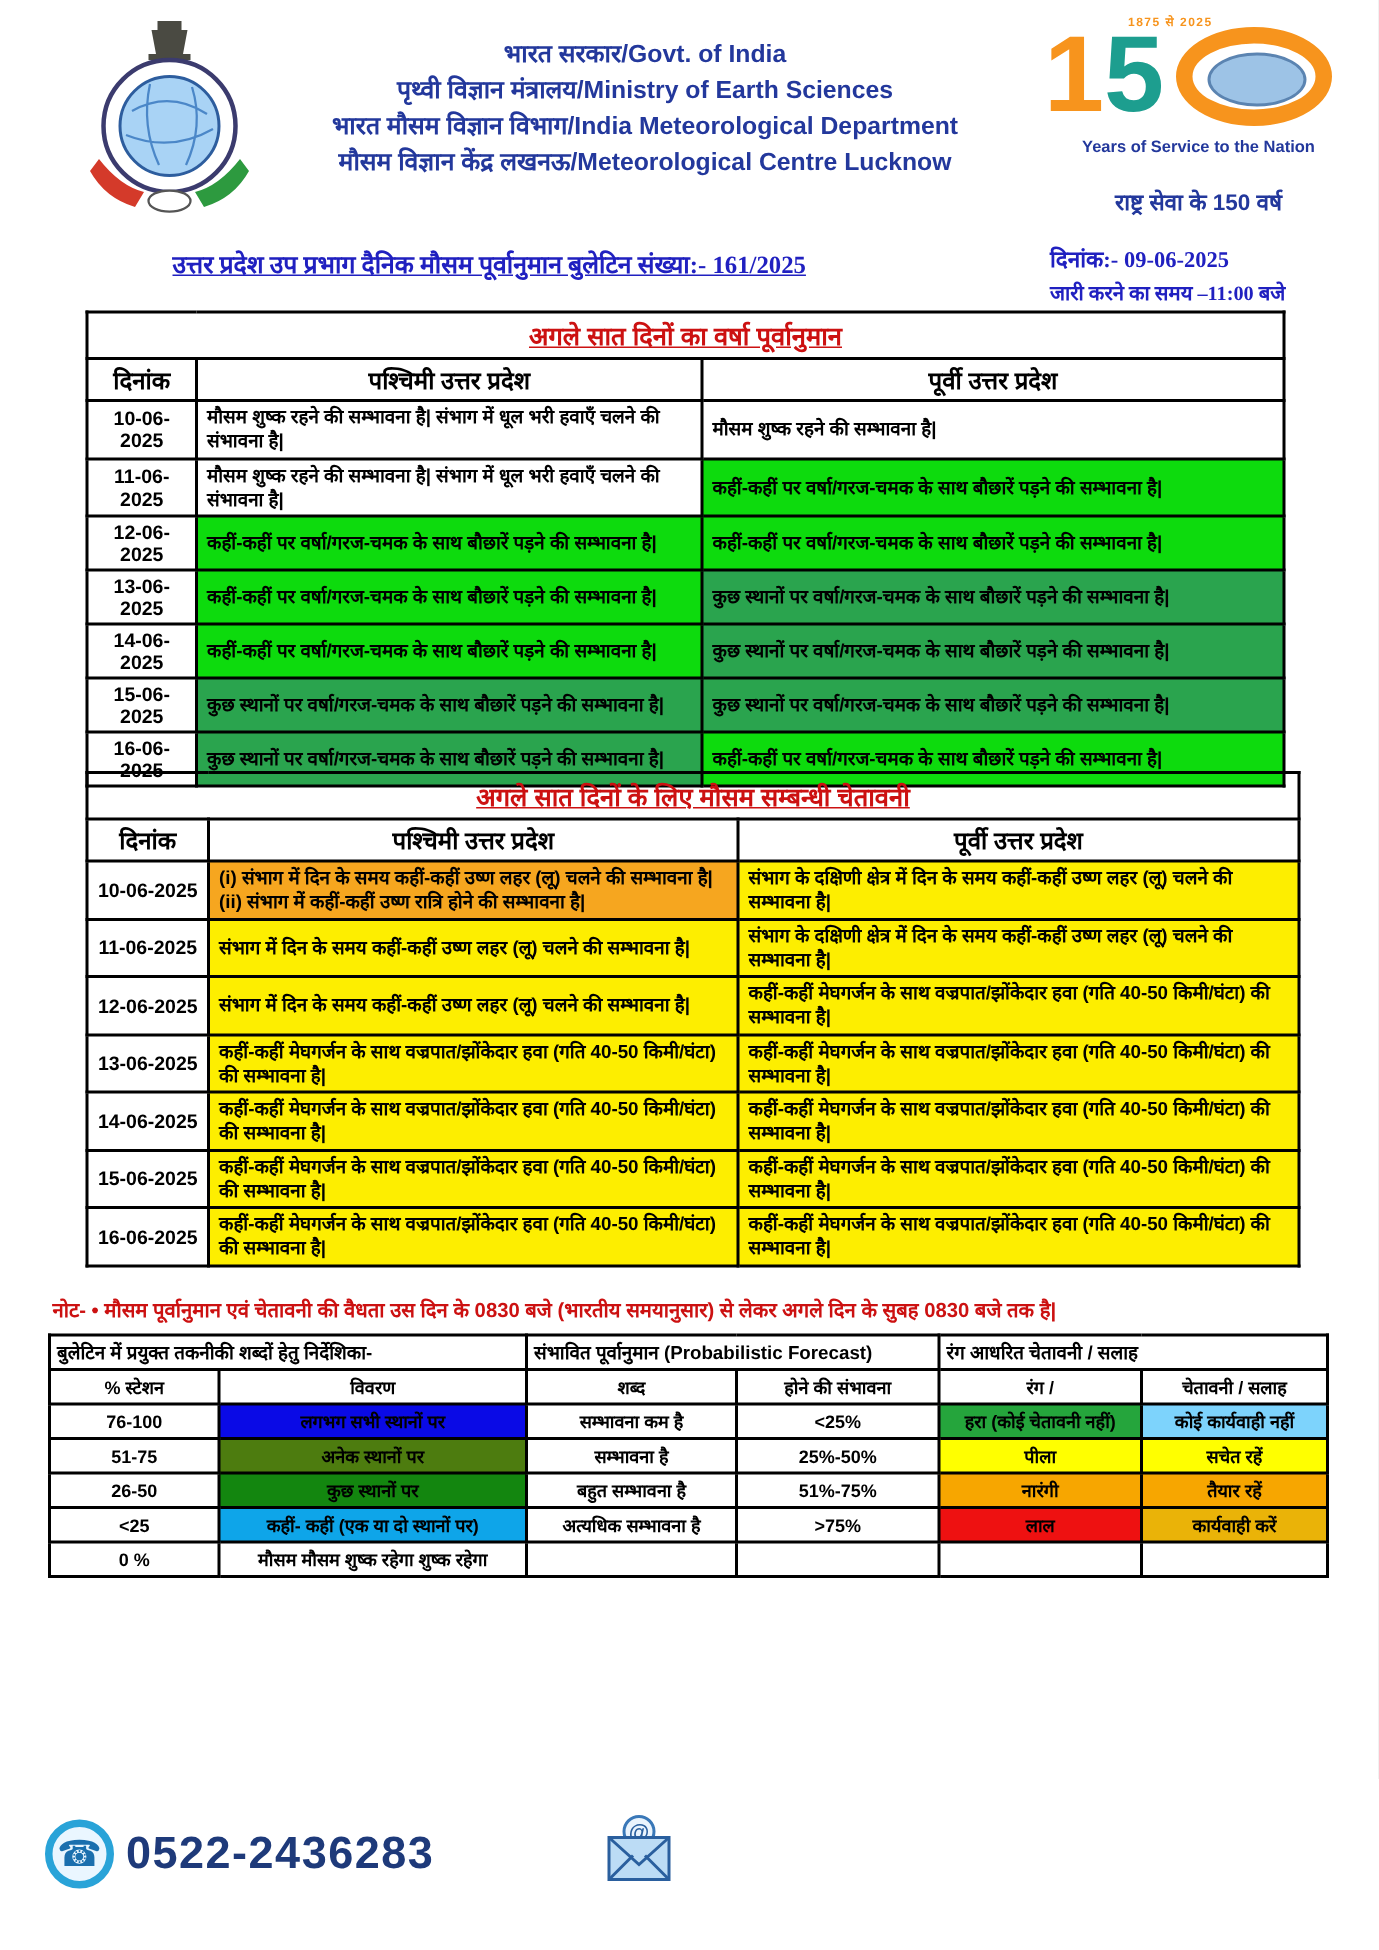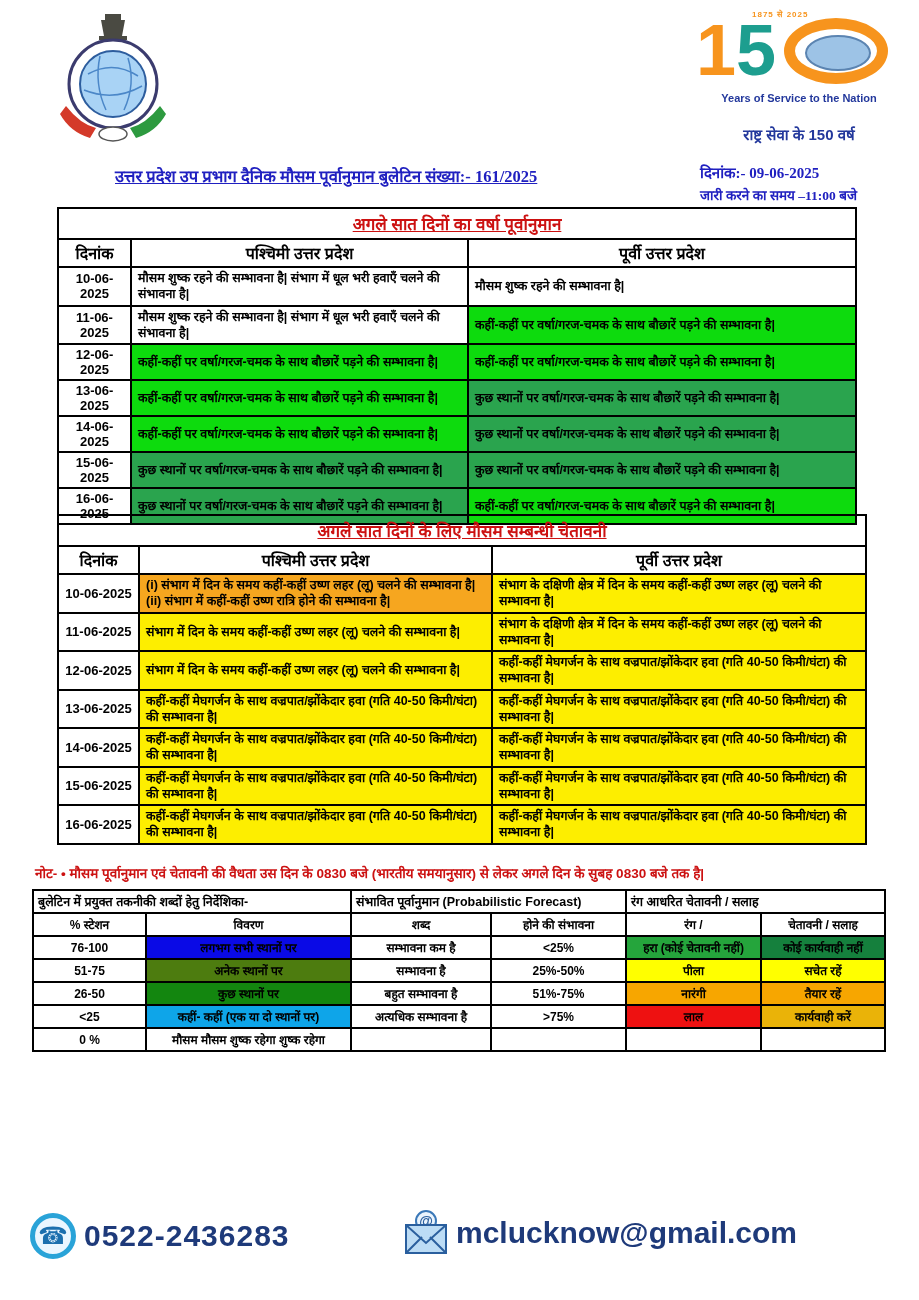--- a/index.html
+++ b/index.html
@@ -74,20 +74,26 @@
 
       <circle cx="65" cy="74" r="44" fill="#ffffff" stroke="#3b3b6e" stroke-width="3"></circle>
       <circle cx="65" cy="74" r="33" fill="#a9d3f5" stroke="#2d5d9e" stroke-width="2"></circle>
       <path d="M40 64 q25 -14 50 2 M36 80 q30 12 58 -4 M52 46 q-6 28 6 54 M80 48 q8 26 -4 52" stroke="#4b87c8" stroke-width="1.5" fill="none"></path>
 
       <path d="M18 96 q14 18 30 22 l-6 10 q-20 -6 -30 -24 z" fill="#d43a2a"></path>
       <path d="M112 96 q-14 18 -30 22 l6 10 q20 -6 30 -24 z" fill="#2d9a3f"></path>
       <ellipse cx="65" cy="124" rx="14" ry="7" fill="#fff" stroke="#555" stroke-width="1.5"></ellipse>
     </svg>
 
+    <div class="org-block">
+      <div>भारत  सरकार/Govt. of India</div>
+      <div>पृथ्वी  विज्ञान  मंत्रालय/Ministry of Earth Sciences</div>
+      <div>भारत  मौसम  विज्ञान  विभाग/India Meteorological Department</div>
+      <div>मौसम  विज्ञान  केंद्र  लखनऊ/Meteorological Centre Lucknow</div>
+    </div>
 
     <div class="logo150">
       <div class="digits">
         <span class="yrs-arc">1875 से 2025</span>
         <span class="d1">1</span>
         <span class="d5">5</span>
         <span class="d0">
           <span class="globe0"></span>
         </span>
       </div>
@@ -239,21 +245,21 @@
         <td class="sub">चेतावनी / सलाह</td>
       </tr>
     </thead>
     <tbody id="legend-body">
         <tr>
           <td class="c0">76-100</td>
           <td class="c1" style="background: rgb(10, 10, 230);">लगभग सभी स्थानों पर</td>
           <td class="c2">सम्भावना कम है</td>
           <td class="c3">&lt;25%</td>
           <td class="c4" style="background: rgb(37, 165, 60);">हरा (कोई चेतावनी नहीं)</td>
-          <td class="c5" style="background: #15803d;">कोई कार्यवाही नहीं</td>
+          <td class="c5" style="background: #7dd3fc;">कोई कार्यवाही नहीं</td>
         </tr>
         <tr>
           <td class="c0">51-75</td>
           <td class="c1" style="background: #4d7c0f;">अनेक स्थानों पर</td>
           <td class="c2">सम्भावना है</td>
           <td class="c3">25%-50%</td>
           <td class="c4" style="background: rgb(255, 255, 0);">पीला</td>
           <td class="c5" style="background: rgb(255, 255, 0);">सचेत रहें</td>
         </tr>
         <tr>
@@ -289,17 +295,16 @@
       <span class="phone-num">0522-2436283</span>
     </div>
     <div class="mail-wrap">
       <svg width="52" height="48" viewBox="0 0 52 48">
         <circle cx="26" cy="12" r="10" fill="#eaf4fd" stroke="#3a78b8" stroke-width="2"></circle>
         <text x="26" y="17" text-anchor="middle" font-size="14" font-weight="bold" fill="#2a5f9e">@</text>
         <rect x="6" y="16" width="40" height="28" fill="#bcdcf5" stroke="#2a5f9e" stroke-width="2"></rect>
         <path d="M6 16 L26 34 L46 16" fill="none" stroke="#2a5f9e" stroke-width="2"></path>
         <path d="M6 44 L22 28 M46 44 L30 28" fill="none" stroke="#2a5f9e" stroke-width="2"></path>
       </svg>
-      <span class="mail-num">mclucknow@gmail.com</span>
     </div>
   </div>
 
 </div>
 
 </body></html>

